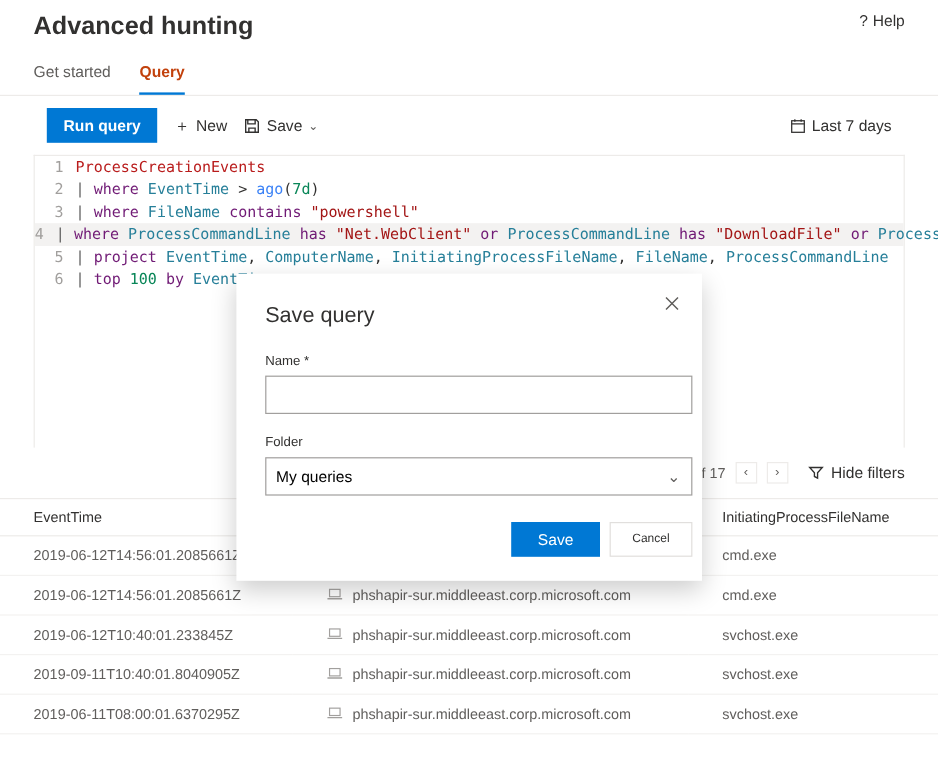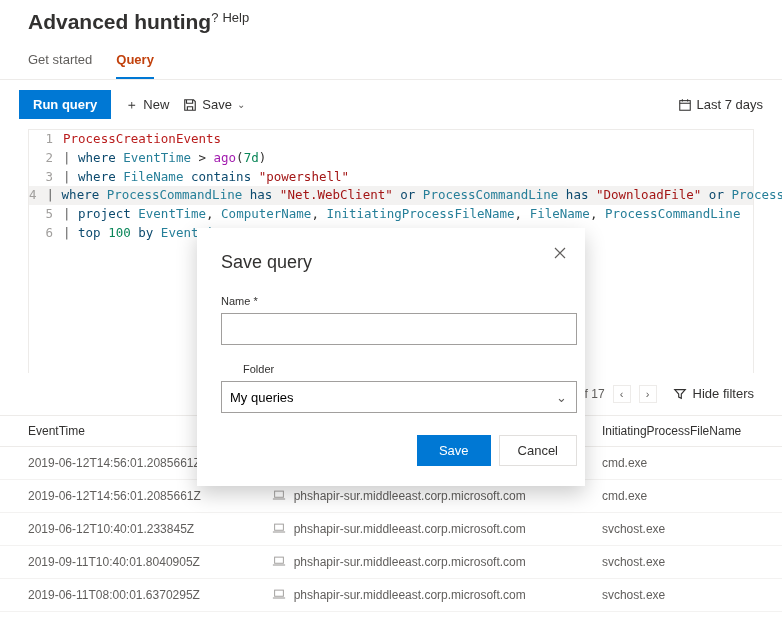--- a/index.html
+++ b/index.html
@@ -1,38 +1,38 @@
 <!DOCTYPE html>
 <html><head>
 <meta charset="utf-8">
 <style>
   * { box-sizing: border-box; margin: 0; padding: 0; }
   body { font-family: "Segoe UI", sans-serif; font-size: 13px; color: #323130; background: #fff; width: 782px; height: 635px; overflow: hidden; position: relative; }
-  .header { padding: 10px 28px 0 28px; display: flex; align-items: flex-start; }
+  .header { padding: 10px 28px 0 28px; display: flex; justify-content: space-between; align-items: flex-start; }
   .title { font-size: 21px; font-weight: 600; }
   .help { font-size: 13px; color: #323130; display: flex; align-items: center; gap: 4px; cursor: pointer; }
   .tabs { display: flex; gap: 24px; padding: 10px 28px 0 28px; border-bottom: 1px solid #edebe9; }
   .tab { padding: 8px 0 10px 0; font-size: 13px; color: #605e5c; cursor: pointer; border-bottom: 2px solid transparent; }
   .tab.active { color: #c2410c; border-bottom-color: #0078d4; font-weight: 600; }
-  .toolbar { display: flex; justify-content: space-between; align-items: center; padding: 10px 19px; }
+  .toolbar { display: flex; justify-content: space-between; align-items: center; padding: 10px 39px; }
   .toolbar-left { display: flex; align-items: center; gap: 14px; }
   .run-btn { background: #0078d4; color: #fff; border: none; padding: 7px 14px; font-size: 13px; font-weight: 600; cursor: pointer; }
   .tb-item { display: flex; align-items: center; gap: 5px; color: #323130; cursor: pointer; font-size: 13px; }
   .editor { margin: 0 28px; border: 1px solid #edebe9; border-bottom: none; background: #fff; font-family: Consolas, monospace; font-size: 12.5px; line-height: 1.5; }
   .line { display: flex; }
   .ln { width: 34px; text-align: right; color: #a19f9d; padding-right: 10px; user-select: none; }
   .code { white-space: pre; }
   .line.hl { background: #f3f2f1; }
   .kw-tbl { color: #b91c1c; }
-  .kw-op { color: #0c4a6e; }
+  .kw-op { color: #701a75; }
   .kw-col { color: #267f99; }
   .kw-str { color: #a31515; }
   .kw-num { color: #098658; }
   .kw-pipe { color: #606060; }
-  .kw-fn { color: #a21caf; }
+  .kw-fn { color: #3b82f6; }
   .ed-pad { height: 130px; }
   .results-bar { display: flex; justify-content: flex-end; align-items: center; padding: 12px 28px; }
   .export { display: flex; align-items: center; gap: 10px; cursor: pointer; }
   .right-controls { display: flex; align-items: center; gap: 16px; }
   .pager { display: flex; align-items: center; gap: 8px; color: #605e5c; font-size: 12px; }
   .pg-btn { width: 18px; height: 18px; display: inline-flex; align-items: center; justify-content: center; border: 1px solid #edebe9; cursor: pointer; color: #605e5c; font-size: 11px; }
   .hide-filters { display: flex; align-items: center; gap: 6px; cursor: pointer; font-size: 13px; }
   table { width: 100%; border-collapse: collapse; font-size: 12px; }
   th { text-align: left; font-weight: 400; color: #323130; padding: 8px 28px; border-top: 1px solid #edebe9; border-bottom: 1px solid #edebe9; }
   td { padding: 9px 28px; border-bottom: 1px solid #f3f2f1; color: #605e5c; }
@@ -41,21 +41,21 @@
   .modal { background: #fff; box-shadow: 0 8px 20px rgba(0,0,0,0.2); width: 388px; margin-top: 228px; padding: 24px 8px 20px 24px; position: relative; }
   .modal h2 { font-size: 18px; font-weight: 400; margin-bottom: 22px; }
   .close { position: absolute; top: 18px; right: 18px; cursor: pointer; color: #605e5c; }
   .field-label { font-size: 11px; margin-bottom: 6px; display: block; }
   .txt-input, .select { width: 100%; border: 1px solid #a19f9d; padding: 6px 8px; font-size: 13px; height: 32px; font-family: inherit; }
   .select-wrap { position: relative; }
   .select { appearance: none; background: #fff; }
   .chev { position: absolute; right: 10px; top: 9px; pointer-events: none; color: #605e5c; }
   .modal-actions { display: flex; justify-content: flex-end; gap: 8px; margin-top: 22px; }
   .btn-primary { background: #0078d4; color: #fff; border: none; padding: 7px 22px; font-size: 13px; cursor: pointer; }
-  .btn-secondary { background: #fff; color: #323130; border: 1px solid #e1dfdd; padding: 7px 18px; font-size: 13px; cursor: pointer; }
+  .btn-secondary { background: #fff; color: #323130; border: 1px solid #e1dfdd; padding: 7px 18px; font-size: 10px; cursor: pointer; }
   svg { display: block; }
 </style>
 </head>
 <body>
 
 <div class="header">
   <div class="title">Advanced hunting</div>
   <div class="help">
     <span>?</span>
     <span>Help</span>
@@ -243,21 +243,21 @@
 <div class="overlay">
   <div class="modal">
     <h2>Save query</h2>
     <span class="close">
       <svg width="14" height="14" viewBox="0 0 14 14">
           <path stroke="#605e5c" stroke-width="1.2" d="M2 2l10 10M12 2L2 12"></path>
         </svg>
     </span>
     <label class="field-label">Name *</label>
     <input class="txt-input" type="text" value="" style="">
-    <label class="field-label" style="margin-top:18px;margin-left:22px;">Folder</label>
+    <label class="field-label" style="margin-top:18px;">Folder</label>
     <div class="select-wrap">
       <input class="select" readonly="" value="My queries" style="">
       <span class="chev">⌄</span>
     </div>
     <div class="modal-actions">
       <button class="btn-primary">Save</button>
       <button class="btn-secondary">Cancel</button>
     </div>
   </div>
 </div>

